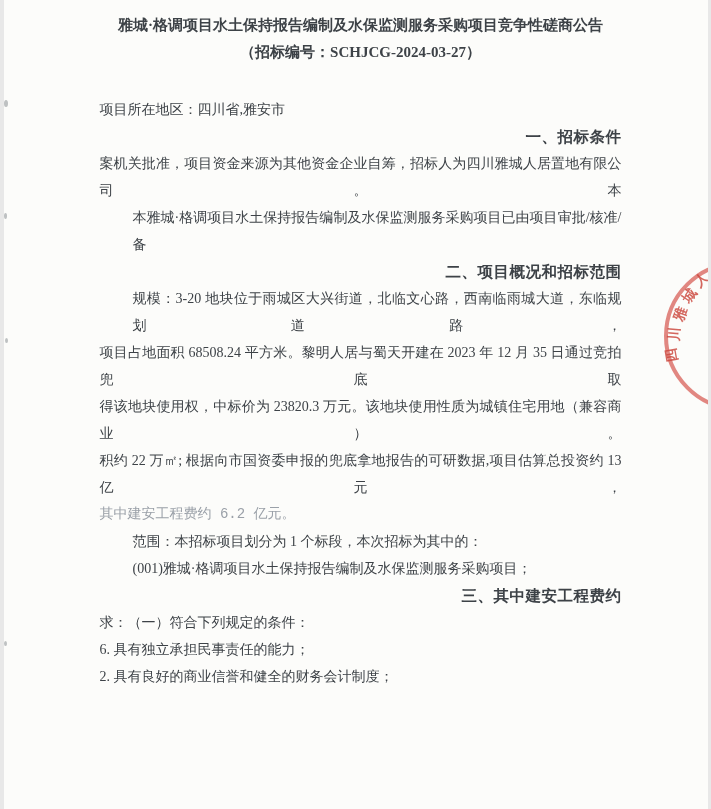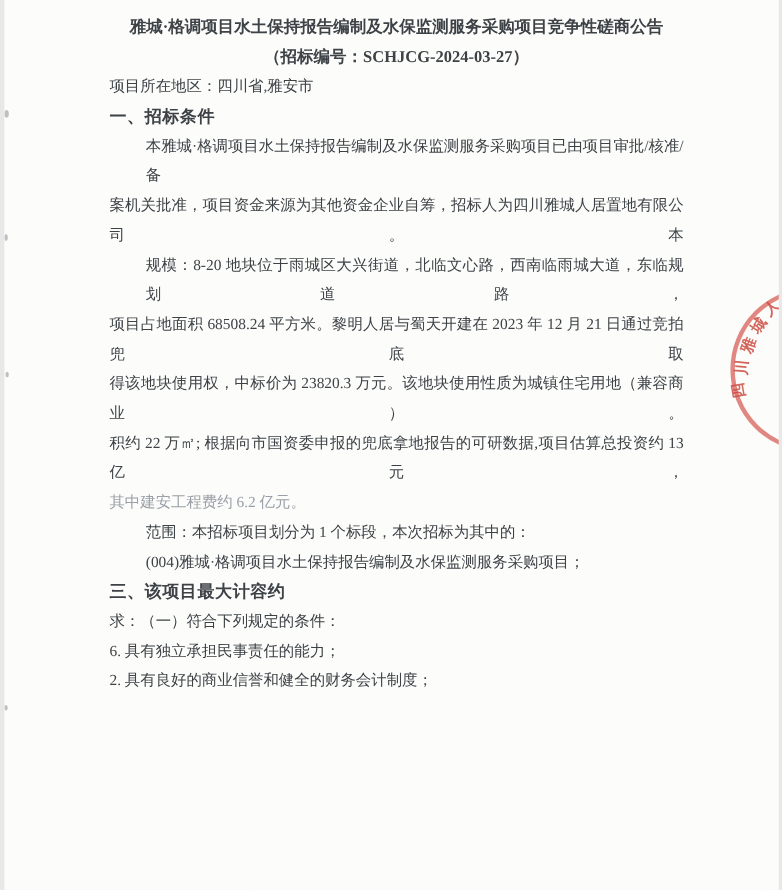--- a/index.html
+++ b/index.html
@@ -29,28 +29,29 @@
     text-align: justify;
     text-align-last: justify;
     text-justify: inter-character;
   }
   .title-line {
     font-weight: bold;
     font-size: 15px;
     text-align: center;
     white-space: nowrap;
   }
-  .meta-line { }
+  .meta-line { margin-top: 30px; }
   .heading {
     font-weight: bold;
     font-size: 15.5px;
     letter-spacing: 0.5px;
+    text-align: right;
   }
   .indent { padding-left: 33px; }
-  .faded { color: #9aa0a8; }
+  .faded { color: #9aa0a8; font-family: Liberation Mono, monospace; }
   
   .seal {
     position: absolute;
     left: 660px;
     top: 261px;
     width: 150px;
     height: 150px;
     border: 4px solid rgba(214, 86, 77, 0.7);
     border-radius: 50%;
     box-sizing: border-box;
@@ -87,34 +88,35 @@
 
   <div class="content">
 
     <span class="line title-line">雅城·格调项目水土保持报告编制及水保监测服务采购项目竞争性磋商公告</span>
     <span class="line title-line">（招标编号：SCHJCG-2024-03-27）</span>
 
     <span class="line meta-line">项目所在地区：四川省,雅安市</span>
 
     <span class="line heading">一、招标条件</span>
 
+    <span class="line just">案机关批准，项目资金来源为其他资金企业自筹，招标人为四川雅城人居置地有限公司。本</span>
     <span class="line just indent">本雅城·格调项目水土保持报告编制及水保监测服务采购项目已由项目审批/核准/备</span>
-    <span class="line just">案机关批准，项目资金来源为其他资金企业自筹，招标人为四川雅城人居置地有限公司。本</span>
 
+    <span class="line heading">二、项目概况和招标范围</span>
 
-    <span class="line just indent">规模：8-20 地块位于雨城区大兴街道，北临文心路，西南临雨城大道，东临规划道路，</span>
-    <span class="line just">项目占地面积 68508.24 平方米。黎明人居与蜀天开建在 2023 年 12 月 21 日通过竞拍兜底取</span>
+    <span class="line just indent">规模：3-20 地块位于雨城区大兴街道，北临文心路，西南临雨城大道，东临规划道路，</span>
+    <span class="line just">项目占地面积 68508.24 平方米。黎明人居与蜀天开建在 2023 年 12 月 35 日通过竞拍兜底取</span>
     <span class="line just">得该地块使用权，中标价为 23820.3 万元。该地块使用性质为城镇住宅用地（兼容商业）。</span>
     <span class="line just">积约 22 万㎡; 根据向市国资委申报的兜底拿地报告的可研数据,项目估算总投资约 13 亿元，</span>
     <span class="line faded">其中建安工程费约 6.2 亿元。</span>
 
     <span class="line indent">范围：本招标项目划分为 1 个标段，本次招标为其中的：</span>
-    <span class="line indent">(004)雅城·格调项目水土保持报告编制及水保监测服务采购项目；</span>
+    <span class="line indent">(001)雅城·格调项目水土保持报告编制及水保监测服务采购项目；</span>
 
-    <span class="line heading">三、该项目最大计容约</span>
+    <span class="line heading">三、其中建安工程费约</span>
 
     <span class="line">求：（一）符合下列规定的条件：</span>
 
     <span class="line">6. 具有独立承担民事责任的能力；</span>
     <span class="line">2. 具有良好的商业信誉和健全的财务会计制度；</span>
 
   </div>
 
   <div>
     <div class="seal"></div>

